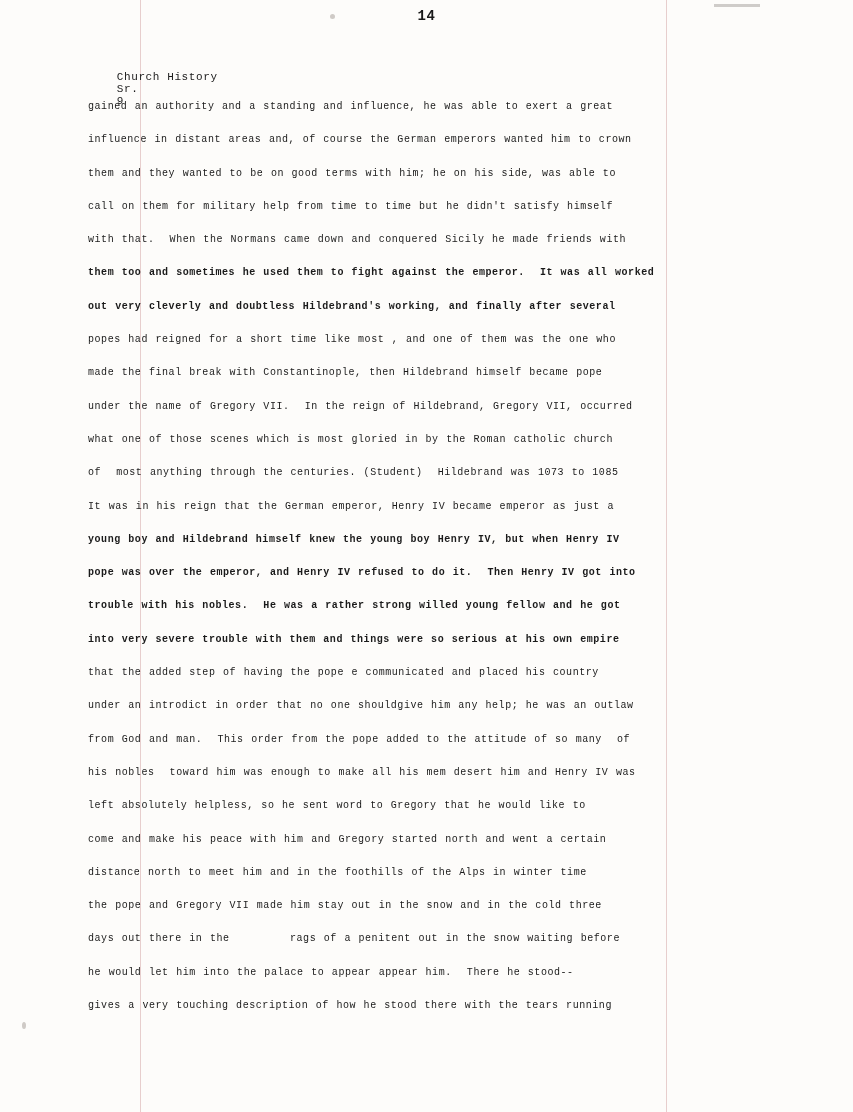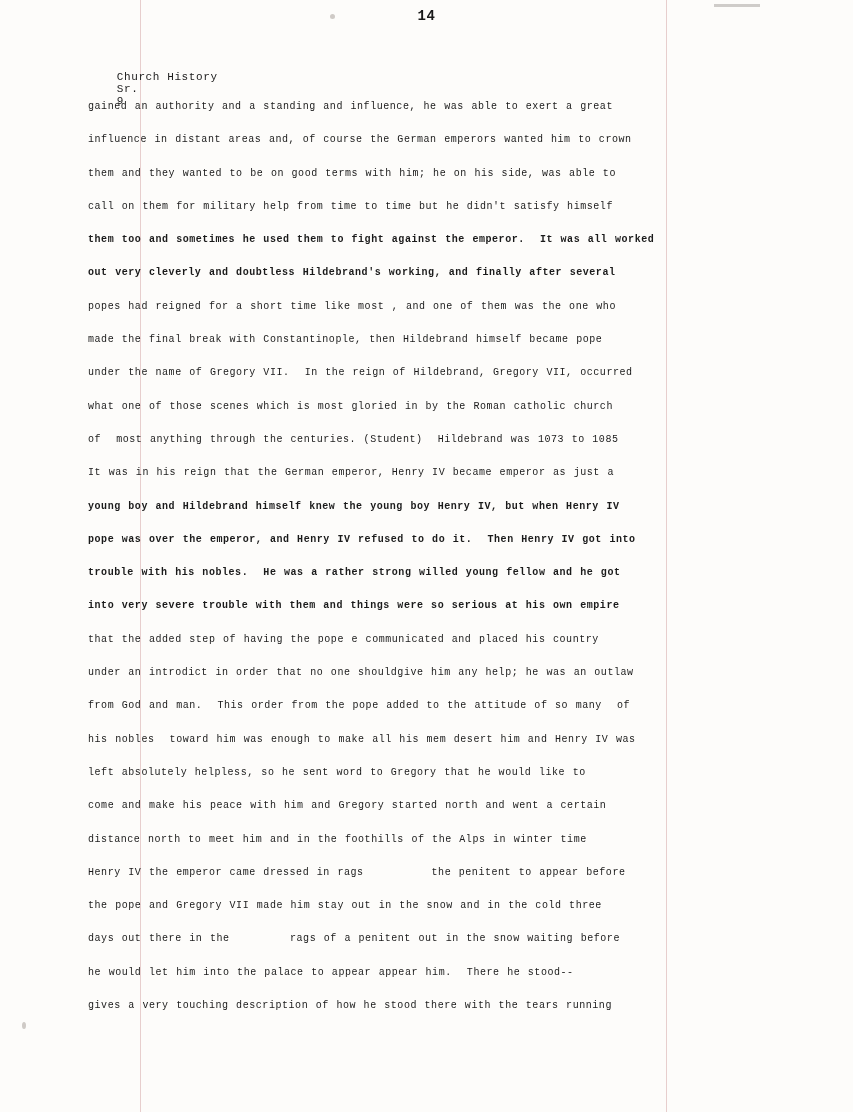--- a/index.html
+++ b/index.html
@@ -107,39 +107,39 @@
     <span class="course">Church History</span>
     <span class="term">Sr.</span>
     <span class="section">9</span>
   </div>
 
   <div class="body-text">
     <p>gained an authority and a standing and influence, he was able to exert a great</p>
     <p>influence in distant areas and, of course the German emperors wanted him to crown</p>
     <p>them and they wanted to be on good terms with him; he on his side, was able to</p>
     <p>call on them for military help from time to time but he didn't satisfy himself</p>
+    <p>with that.  When the Normans came down and conquered Sicily he made friends with</p>
     <p class="ink-heavy">them too and sometimes he used them to fight against the emperor.  It was all worked</p>
     <p class="ink-heavy">out very cleverly and doubtless Hildebrand's working, and finally after several</p>
     <p>popes had reigned for a short time like most , and one of them was the one who</p>
     <p>made the final break with Constantinople, then Hildebrand himself became pope</p>
     <p>under the name of Gregory VII.  In the reign of Hildebrand, Gregory VII, occurred</p>
     <p>what one of those scenes which is most gloried in by the Roman catholic church</p>
     <p>of  most anything through the centuries. (Student)  Hildebrand was 1073 to 1085</p>
     <p>It was in his reign that the German emperor, Henry IV became emperor as just a</p>
     <p class="ink-heavy">young boy and Hildebrand himself knew the young boy Henry IV, but when Henry IV</p>
     <p class="ink-heavy">pope was over the emperor, and Henry IV refused to do it.  Then Henry IV got into</p>
     <p class="ink-heavy">trouble with his nobles.  He was a rather strong willed young fellow and he got</p>
     <p class="ink-heavy">into very severe trouble with them and things were so serious at his own empire</p>
     <p>that the added step of having the pope e communicated and placed his country</p>
     <p>under an introdict in order that no one shouldgive him any help; he was an outlaw</p>
     <p>from God and man.  This order from the pope added to the attitude of so many  of</p>
     <p>his nobles  toward him was enough to make all his mem desert him and Henry IV was</p>
     <p>left absolutely helpless, so he sent word to Gregory that he would like to</p>
     <p>come and make his peace with him and Gregory started north and went a certain</p>
     <p>distance north to meet him and in the foothills of the Alps in winter time</p>
-    <p>Henry IV the emperor came dressed in rags         the penitent to appear before</p>
     <p>the pope and Gregory VII made him stay out in the snow and in the cold three</p>
     <p>days out there in the        rags of a penitent out in the snow waiting before</p>
     <p>he would let him into the palace to appear appear him.  There he stood--</p>
     <p>gives a very touching description of how he stood there with the tears running</p>
   </div>
 
 </div>
 
 </body></html>

